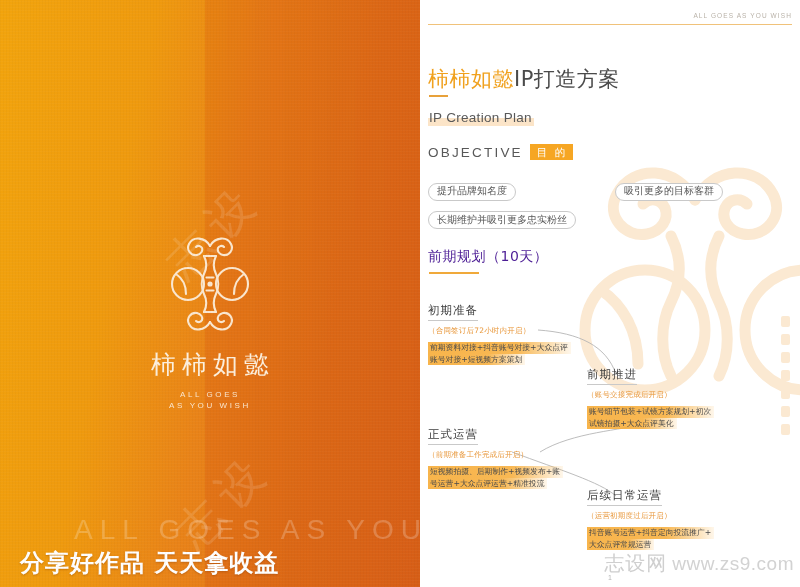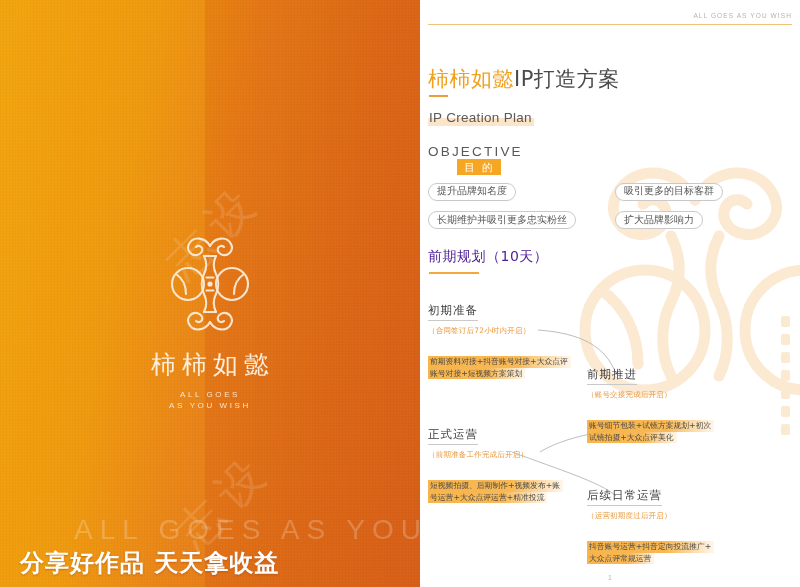--- a/index.html
+++ b/index.html
@@ -100,21 +100,21 @@
   .title-rule{
     position:absolute; left:9px; top:95px; width:19px; height:2px; background:#e8a13a;
   }
   .title-en{
     position:absolute; left:8px; top:110px;
     font-size:13.5px; color:#595959; letter-spacing:.3px;
     background:linear-gradient(to top, rgba(247,192,124,.42) 0 52%, transparent 52%);
     padding:0 2px 1px 1px; display:inline-block;
   }
 
-  .objective-row{ position:absolute; left:8px; top:144px; display:flex; align-items:center;flex-direction:column; }
+  .objective-row{ position:absolute; left:8px; top:144px; display:flex; align-items:center; }
   .obj-en{ font-size:13.5px; letter-spacing:2.2px; color:#585858; }
   .obj-badge{
     margin-left:7px; background:#f6a623; color:#ffffff;
     font-size:10.5px; letter-spacing:2px; padding:2px 6px 0 7px;
     font-family:"DejaVu Sans", sans-serif;
   }
 
   .tags{ position:absolute; left:8px; top:180px; width:364px; }
   .tag{
     display:inline-block; border:1px solid #c9c9c9; border-radius:11px;
@@ -137,21 +137,21 @@
   .node{ position:absolute; width:auto; }
   .node-title{
     font-size:11.5px; color:#3d3d3d; letter-spacing:1px;
     font-family:"DejaVu Sans", sans-serif; white-space:nowrap;
     padding-bottom:2px; border-bottom:1.5px solid #c9c9c9; display:inline-block;
   }
   .node-sub{
     margin-top:5px; font-size:7.5px; color:#e8973a; letter-spacing:.2px;
     font-family:"DejaVu Sans", sans-serif; white-space:nowrap;
   }
-  .node-body{ margin-top:20px; }
+  .node-body{ margin-top:6px; }
   .node-line{
     font-size:7.8px; color:#4a4a4a; line-height:11.5px; white-space:nowrap;
     font-family:"DejaVu Sans", sans-serif;
     display:block; width:max-content;
     padding:0 3px 0 2px;
     background:linear-gradient(90deg, rgba(247,174,60,.92) 0%, rgba(247,174,60,.88) 62%, rgba(247,174,60,.10) 100%);
   }
   .node-line.paren{
     background:linear-gradient(90deg, rgba(247,174,60,.80) 0%, rgba(247,174,60,.55) 60%, rgba(247,174,60,.05) 100%);
   }
@@ -263,21 +263,20 @@
         <span class="obj-badge">目 的</span>
       </div>
 
       <div class="tags">
         <div class="tag-col-a">
           <div><span class="tag">提升品牌知名度</span></div>
           <div><span class="tag">长期维护并吸引更多忠实粉丝</span></div>
         </div>
         <div class="tag-col-b">
           <div><span class="tag">吸引更多的目标客群</span></div>
-          <div><span class="tag">扩大品牌影响力</span></div>
         </div>
       </div>
 
       <div class="section-head">前期规划（10天）</div>
       <div class="section-rule"></div>
 
       <svg class="connectors">
         <path d="M118 330 C 160 333, 186 346, 196 374" fill="none" stroke="#b6b6b6" stroke-width="0.9"></path>
         <path d="M222 424 C 205 430, 152 432, 120 452" fill="none" stroke="#b6b6b6" stroke-width="0.9"></path>
         <path d="M92 452 C 140 470, 180 482, 196 496" fill="none" stroke="#b6b6b6" stroke-width="0.9"></path>
@@ -315,14 +314,18 @@
         <div class="node-sub">（运营初期度过后开启）</div>
         <div class="node-body">
           <span class="node-line">抖音账号运营+抖音定向投流推广+</span>
           <span class="node-line">大众点评常规运营</span>
         </div>
       </div>
 
       <div class="page-num">1</div>
     </div>
 
+    <div class="site-mark">
+      <span class="site-cn">志设网</span>
+      <span class="site-url">www.zs9.com</span>
+    </div>
   </div>
 </div>
 
 </body></html>

